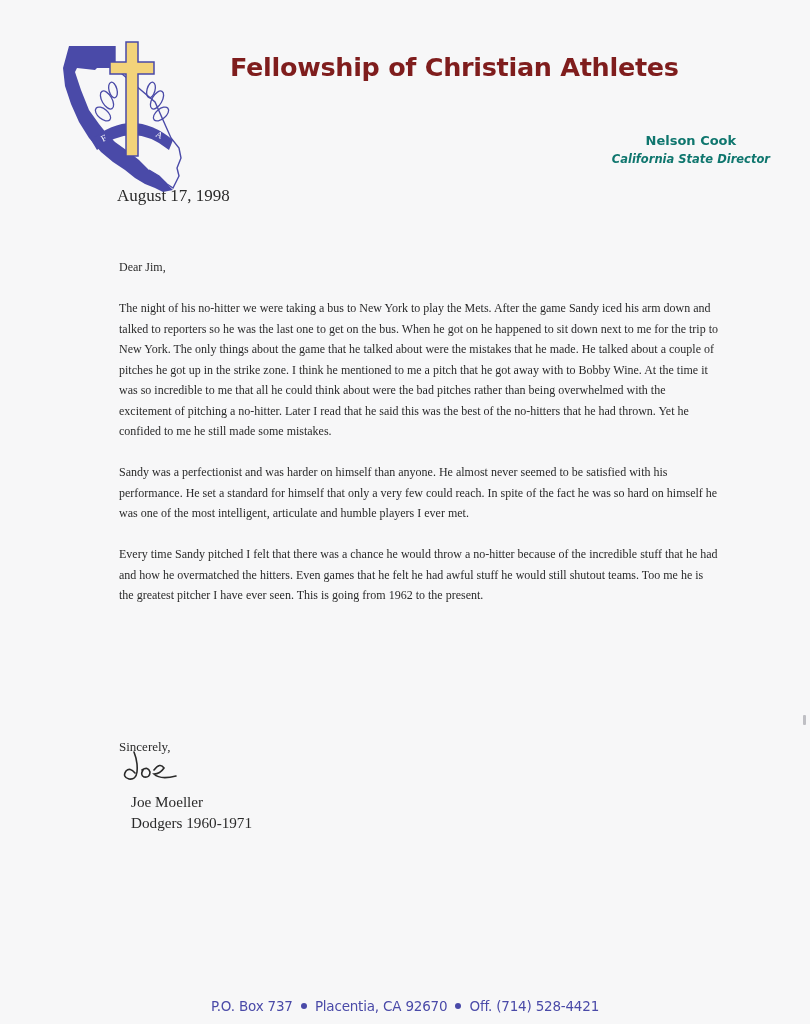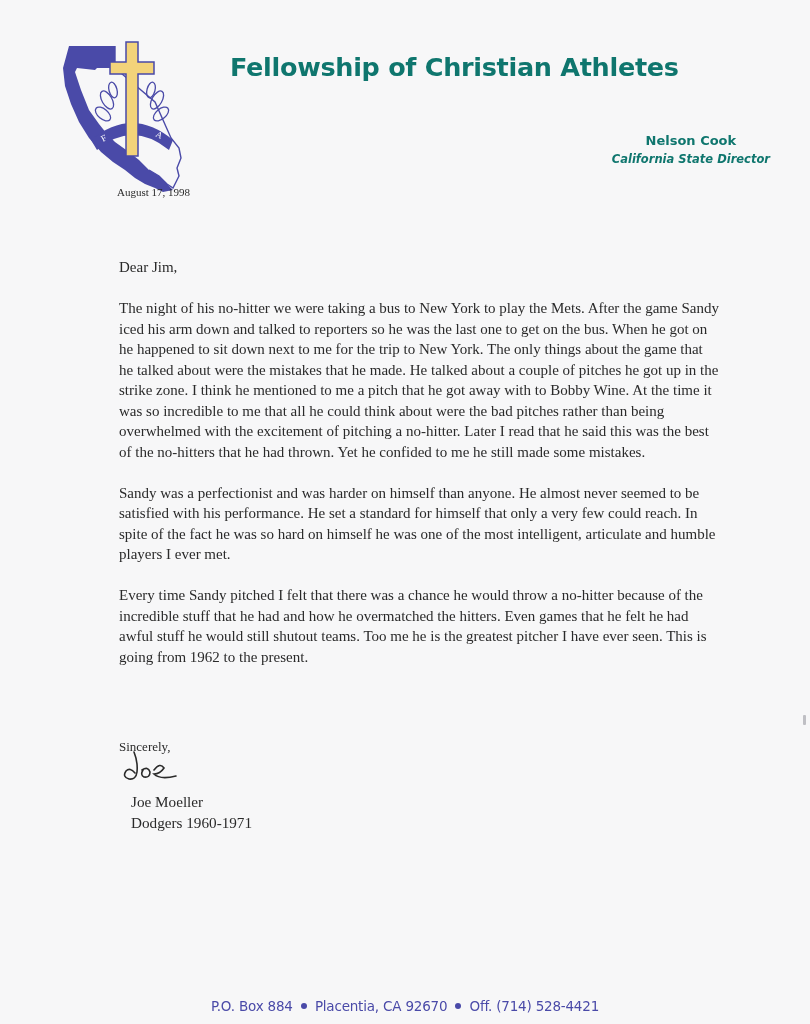--- a/index.html
+++ b/index.html
@@ -15,21 +15,21 @@
       font-family: "Liberation Serif", serif;
       color: #2a2a2a;
     }
     .letterhead-title {
       position: absolute;
       left: 230px;
       top: 52px;
       font-family: "DejaVu Sans", sans-serif;
       font-size: 25.5px;
       font-weight: bold;
-      color: #0f766e;
+      color: #7f1d1d;
       letter-spacing: -0.3px;
       white-space: nowrap;
     }
     .director-block {
       position: absolute;
       right: 40px;
       top: 132px;
       text-align: center;
       font-family: "DejaVu Sans", sans-serif;
       color: #0f766e;
@@ -49,28 +49,28 @@
       position: absolute;
       left: 55px;
       top: 38px;
       width: 140px;
       height: 160px;
     }
     .date {
       position: absolute;
       left: 117px;
       top: 186px;
-      font-size: 11px;
+      font-size: 17px;
     }
     .letter-body {
       position: absolute;
       left: 119px;
       top: 257px;
       width: 600px;
-      font-size: 15px;
+      font-size: 12px;
       line-height: 20.5px;
     }
     .letter-body p {
       margin: 0 0 20.5px 0;
     }
     .salutation {
       margin-bottom: 20.5px;
     }
     .closing {
       position: absolute;
@@ -170,20 +170,20 @@
 <svg class="signature" viewBox="0 0 80 40" xmlns="http://www.w3.org/2000/svg">
   <path d="M14 4 Q18 14 17 24 Q16 32 9 31 Q2 29 6 23 Q10 19 15 25 M22 22 Q28 18 30 24 Q30 30 24 29 Q20 27 23 22 M34 22 Q40 14 44 20 Q40 26 34 26 Q40 32 56 28" fill="none" stroke="#2a2a2a" stroke-width="1.6" stroke-linecap="round"></path>
 </svg>
 
 <div class="sig-block">
   <div>Joe Moeller</div>
   <div>Dodgers 1960-1971</div>
 </div>
 
 <div class="footer">
-  <span>P.O. Box 884</span>
+  <span>P.O. Box 737</span>
   <span class="bullet"></span>
   <span>Placentia, CA 92670</span>
   <span class="bullet"></span>
   <span>Off. (714) 528-4421</span>
 </div>
 
 <div class="speck"></div>
 
 </body></html>

